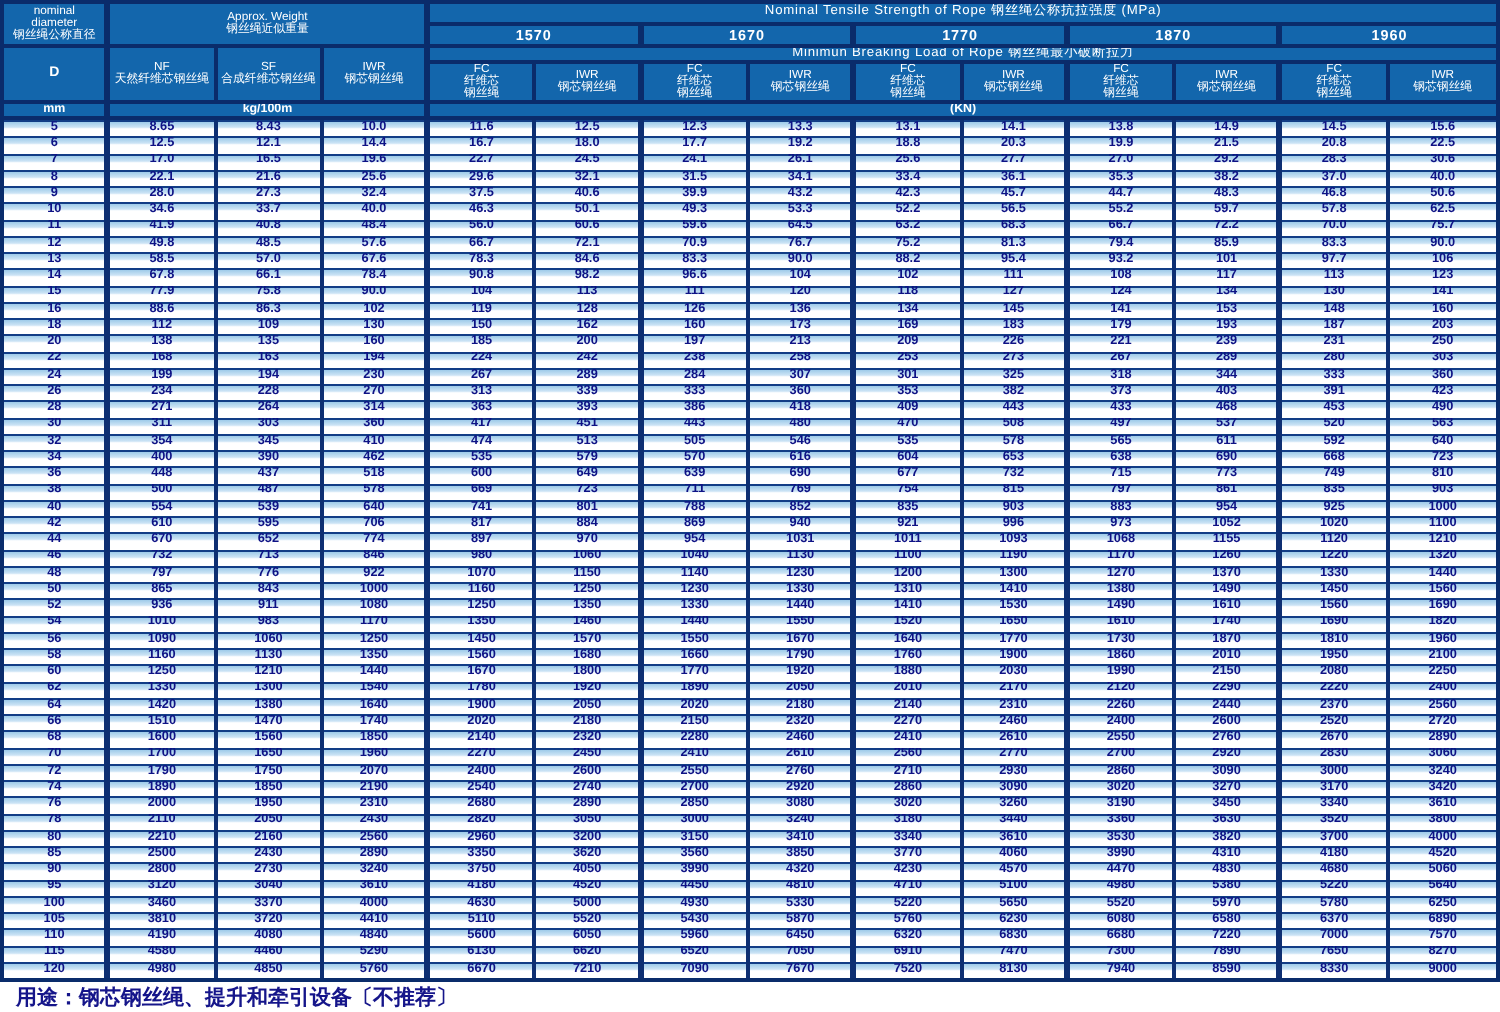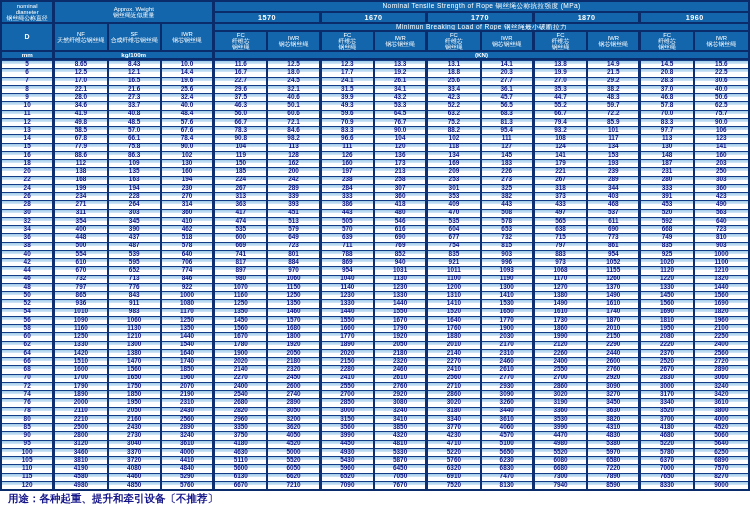--- a/index.html
+++ b/index.html
@@ -821,13 +821,13 @@
     <div class="cell dc" style="grid-area: 57 / 7;">7090</div>
     <div class="cell dc gb" style="grid-area: 57 / 8;">7670</div>
     <div class="cell dc" style="grid-area: 57 / 9;">7520</div>
     <div class="cell dc gb" style="grid-area: 57 / 10;">8130</div>
     <div class="cell dc" style="grid-area: 57 / 11;">7940</div>
     <div class="cell dc gb" style="grid-area: 57 / 12;">8590</div>
     <div class="cell dc" style="grid-area: 57 / 13;">8330</div>
     <div class="cell dc nr" style="grid-area: 57 / 14;">9000</div>
   </div>
 
-<div class="footer">用途：各种起重、提升和牵引设备〔不推荐〕</div>
+<div class="footer">用途：钢芯钢丝绳、提升和牵引设备〔不推荐〕</div>
 
 </body></html>

